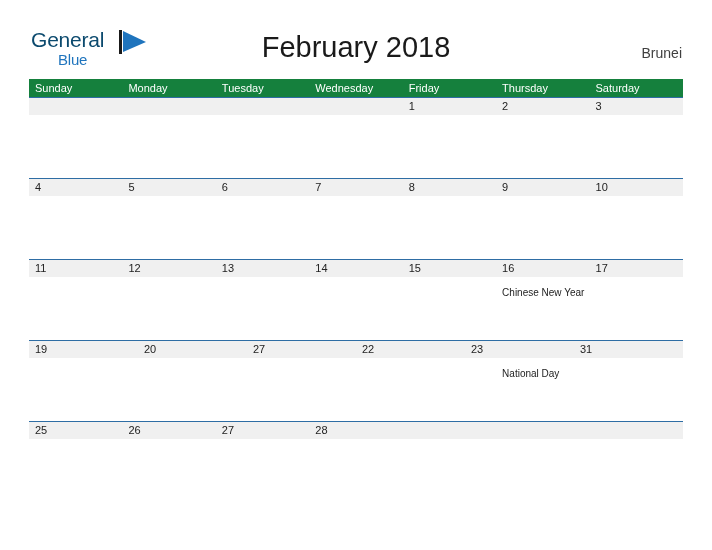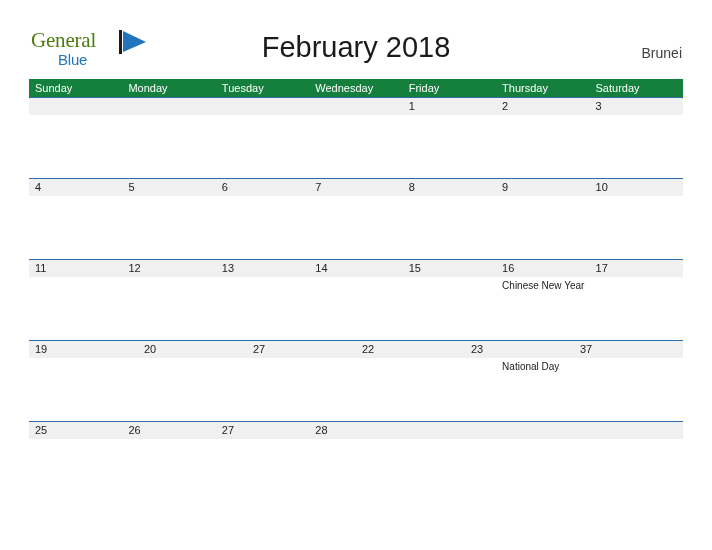--- a/index.html
+++ b/index.html
@@ -27,22 +27,22 @@
     top: 28px;
     width: 120px;
     height: 44px;
   }
   .brand-general {
     position: absolute;
     left: 0;
     top: 0;
     font-size: 21px;
     letter-spacing: -0.2px;
-    color: #4d7c0f;
-    font-family: Liberation Serif, serif;
+    color: #0c4a6e;
+    font-family: Liberation Sans, sans-serif;
     line-height: 24px;
   }
   .brand-blue {
     position: absolute;
     left: 27px;
     top: 20px;
     font-size: 15px;
     letter-spacing: -0.2px;
     color: #1f74bd;
     font-family: "Liberation Sans", sans-serif;
@@ -131,21 +131,21 @@
     color: #222222;
     padding-left: 6px;
     line-height: 17px;
     box-sizing: border-box;
     font-family: "Liberation Sans", sans-serif;
   }
 
   .day-event-cell {
     flex: 1 1 0;
     padding-left: 6px;
-    padding-top: 2px;
+    padding-top: 9px;
     box-sizing: border-box;
     font-family: "Liberation Sans", sans-serif;
   }
   .event-text {
     font-size: 10px;
     color: #222222;
     line-height: 13px;
     display: block;
     white-space: nowrap;
   }
@@ -289,21 +289,21 @@
     </div>
   </div>
 
   <div class="week-row">
     <div class="week-band">
       <div class="day-num-cell">19</div>
       <div class="day-num-cell">20</div>
       <div class="day-num-cell">27</div>
       <div class="day-num-cell">22</div>
       <div class="day-num-cell">23</div>
-      <div class="day-num-cell">37</div>
+      <div class="day-num-cell">31</div>
     </div>
     <div class="week-body">
       <div class="day-event-cell">
           <span class="event-text"></span>
         </div>
       <div class="day-event-cell">
           <span class="event-text"></span>
         </div>
       <div class="day-event-cell">
           <span class="event-text"></span>

